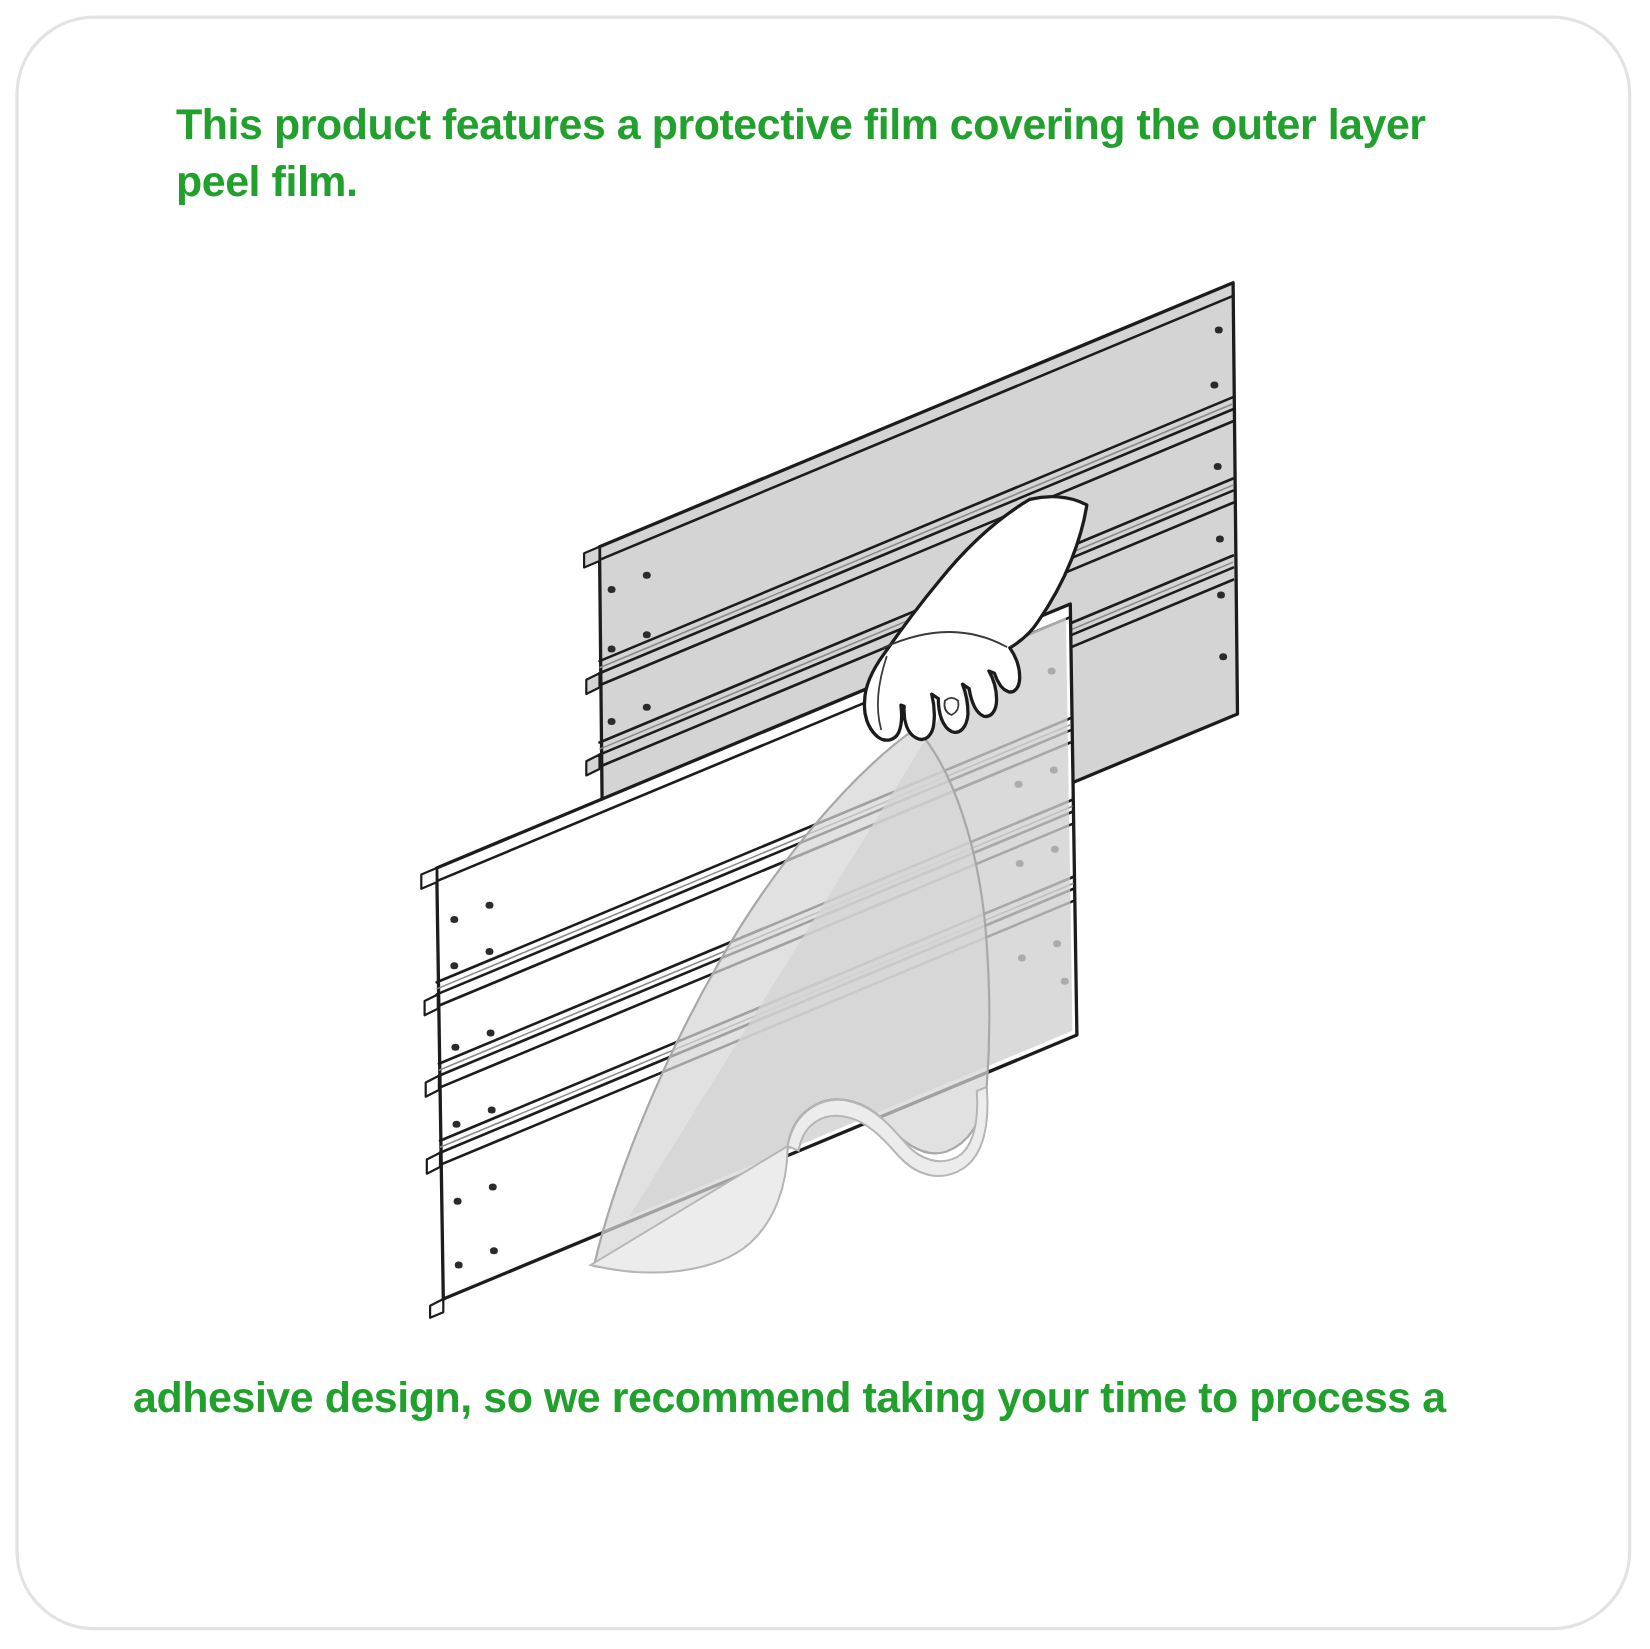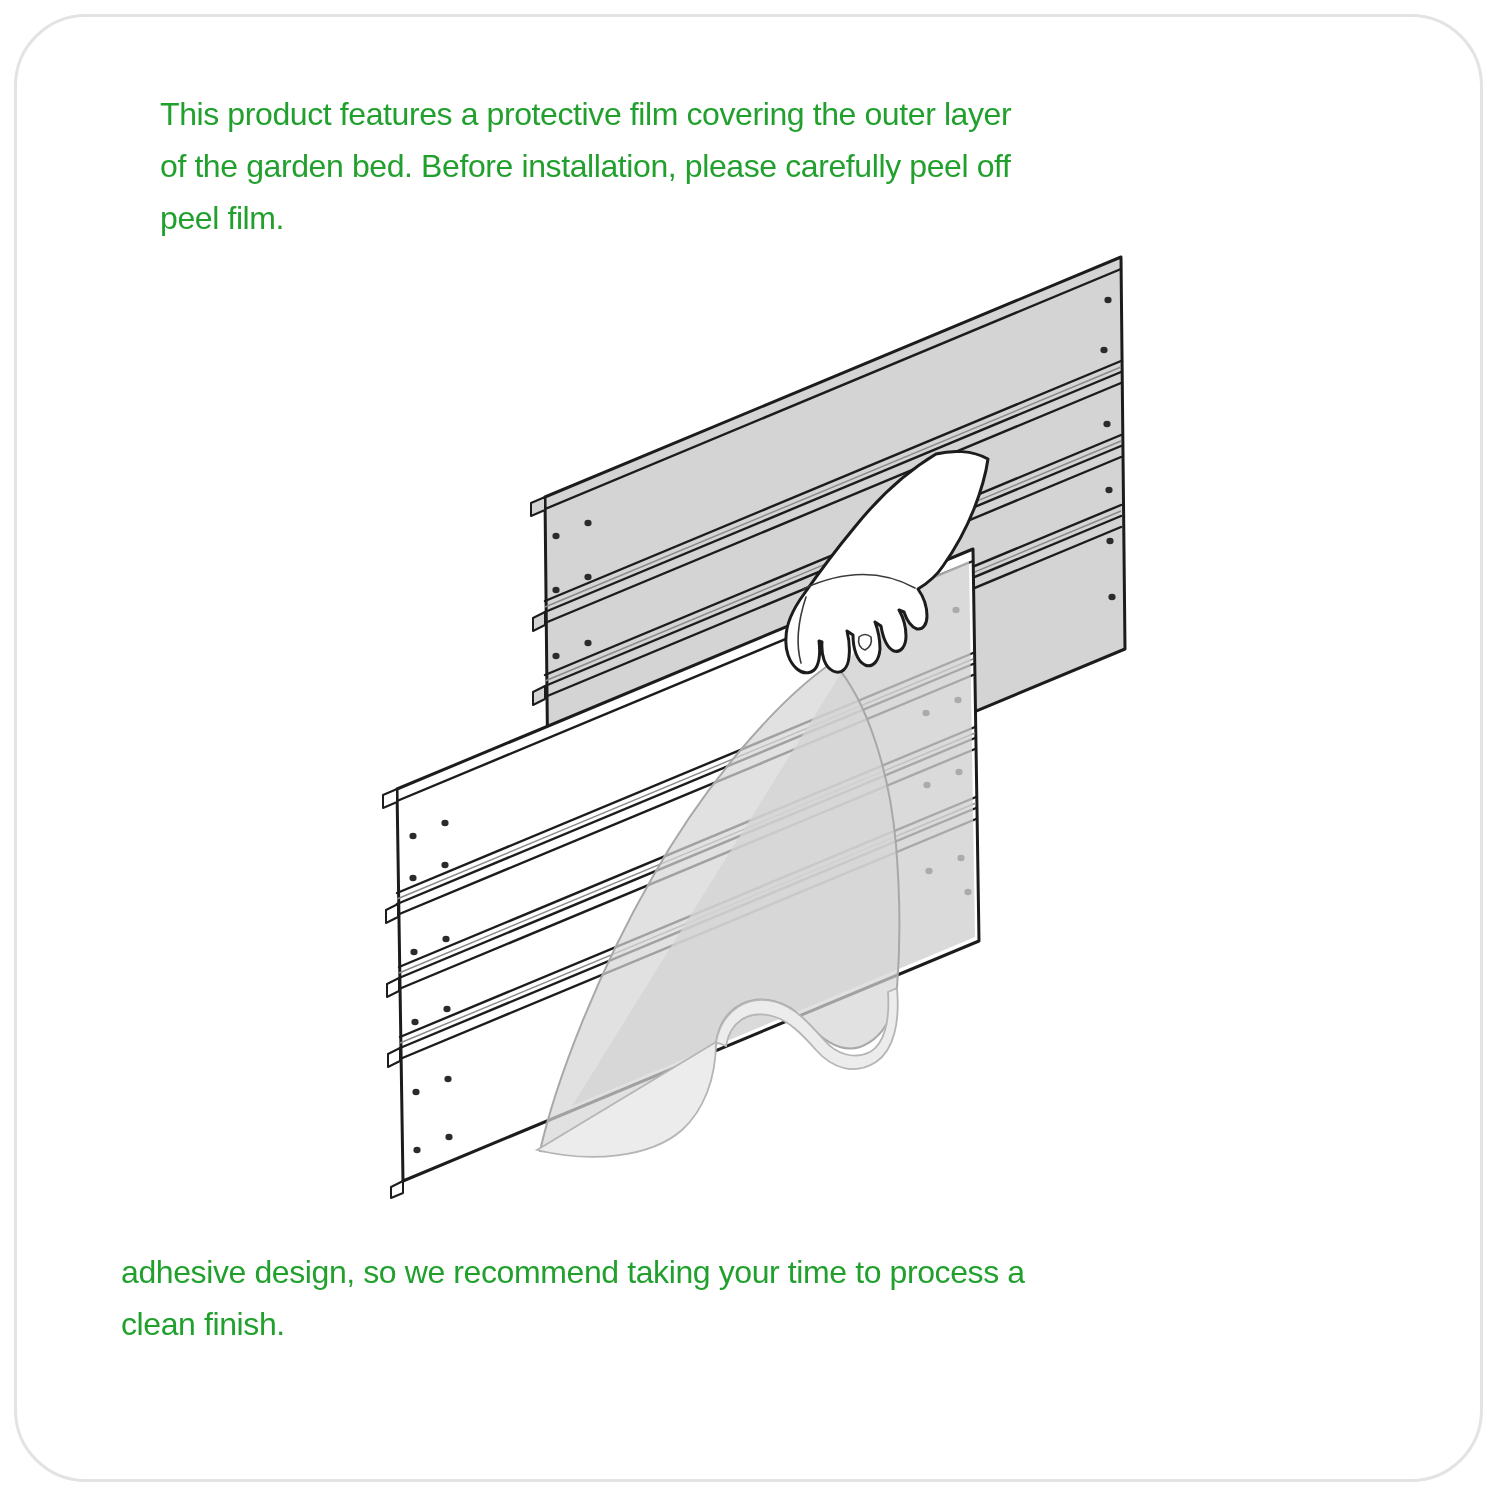--- a/index.html
+++ b/index.html
@@ -8,21 +8,21 @@
     background:#ffffff;
     font-family:"Liberation Sans", sans-serif;
   }
   .card{
     position:absolute;left:14px;top:14px;width:1469px;height:1468px;
     border:3px solid var(--border,#e3e3e3);border-radius:72px;
     box-sizing:border-box;background:#ffffff;
   }
   .txt{
     position:absolute;color:var(--green,#22a02e);
-    font-weight:normal;font-size:32px;line-height:52px;letter-spacing:-0.4px;
+    font-weight:bold;font-size:39px;line-height:52px;letter-spacing:-0.4px;
     white-space:nowrap;
   }
   .txt-top{left:160px;top:88px;}
   .txt-note{left:121px;top:1246px;}
   svg.illu{position:absolute;left:0;top:0;width:1500px;height:1499px;}
 
   .panel-g{fill:var(--panelGray,#d4d4d4);stroke:var(--outline,#1c1c1c);stroke-width:3;stroke-linejoin:round;}
   .panel-w{fill:#ffffff;stroke:var(--outline,#1c1c1c);stroke-width:3;stroke-linejoin:round;}
   .ln{stroke:var(--outline,#1c1c1c);stroke-width:2.4;fill:none;stroke-linecap:round;}
   .lnthin{stroke:#8a8a8a;stroke-width:1.4;fill:none;}
@@ -35,21 +35,20 @@
   .hand{fill:#ffffff;stroke:var(--outline,#1c1c1c);stroke-width:3;stroke-linejoin:round;}
   .hand-detail{fill:none;stroke:#3a3a3a;stroke-width:1.6;stroke-linecap:round;}
 </style>
 </head>
 <body>
 
 <div class="card"></div>
 
 <div class="txt txt-top">
   <div>This product features a protective film covering the outer layer</div>
-  <div>of the garden bed. Before installation, please carefully peel off</div>
   <div>peel film.</div>
 </div>
 
 <svg class="illu" viewBox="0 0 1500 1499" aria-hidden="true">
 
   <g>
     <path class="panel-g" d="M545 497 L1121 257 L1125 649 L549 889 Z"></path>
 
     <path class="ln" d="M545 509 L1121 269"></path>
 
@@ -199,14 +198,13 @@
       C981 491 986 473 988 459
       C972 450 952 450 936 454 Z"></path>
     <path class="hand-detail" d="M806 597 C798 621 796 645 801 663"></path>
     <path class="hand-detail" d="M803 589 C842 571 880 569 915 588"></path>
     <path class="hand-detail" d="M859 637 q 6 -5 12 0 q 2 9 -6 13 q -8 -3 -6 -13"></path>
   </g>
 </svg>
 
 <div class="txt txt-note">
   <div>adhesive design, so we recommend taking your time to process a</div>
-  <div>clean finish.</div>
 </div>
 
 </body></html>

